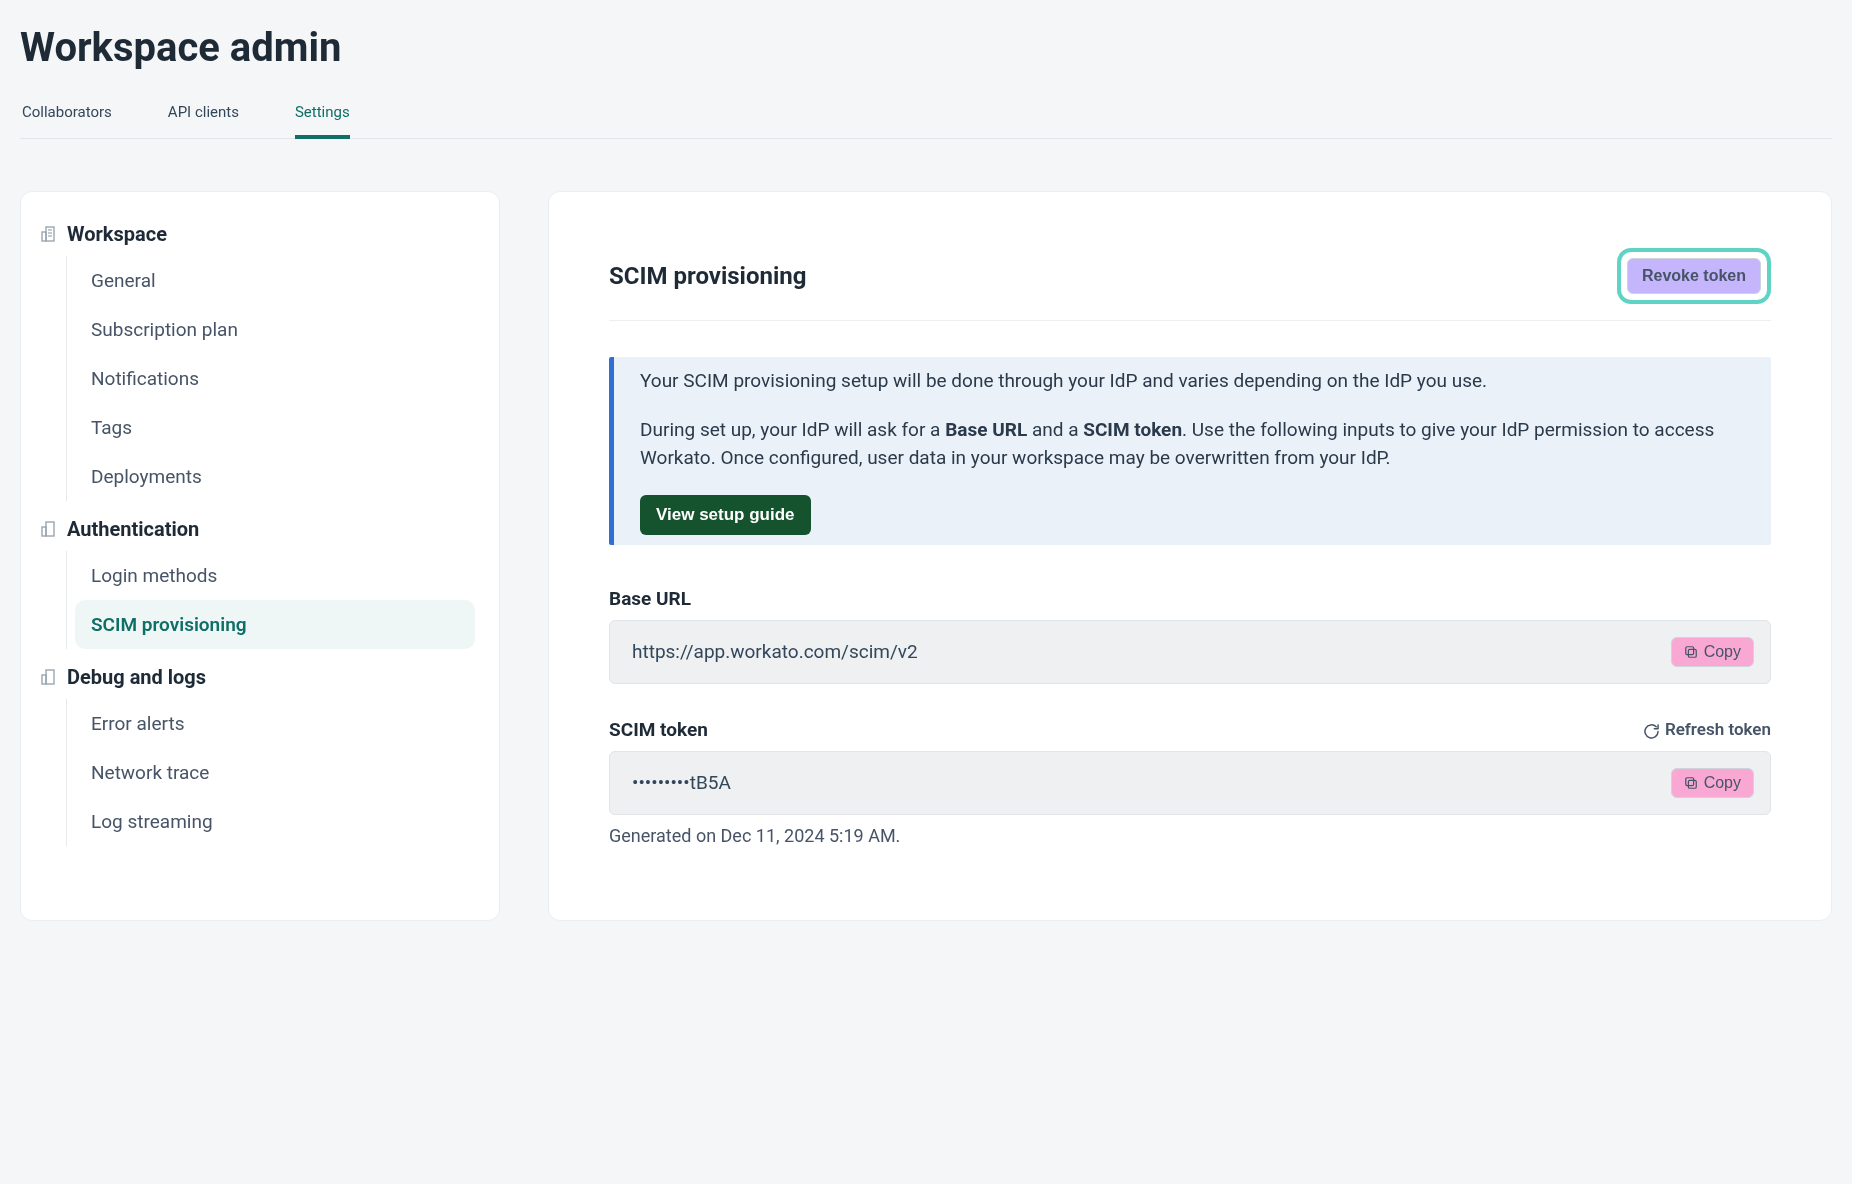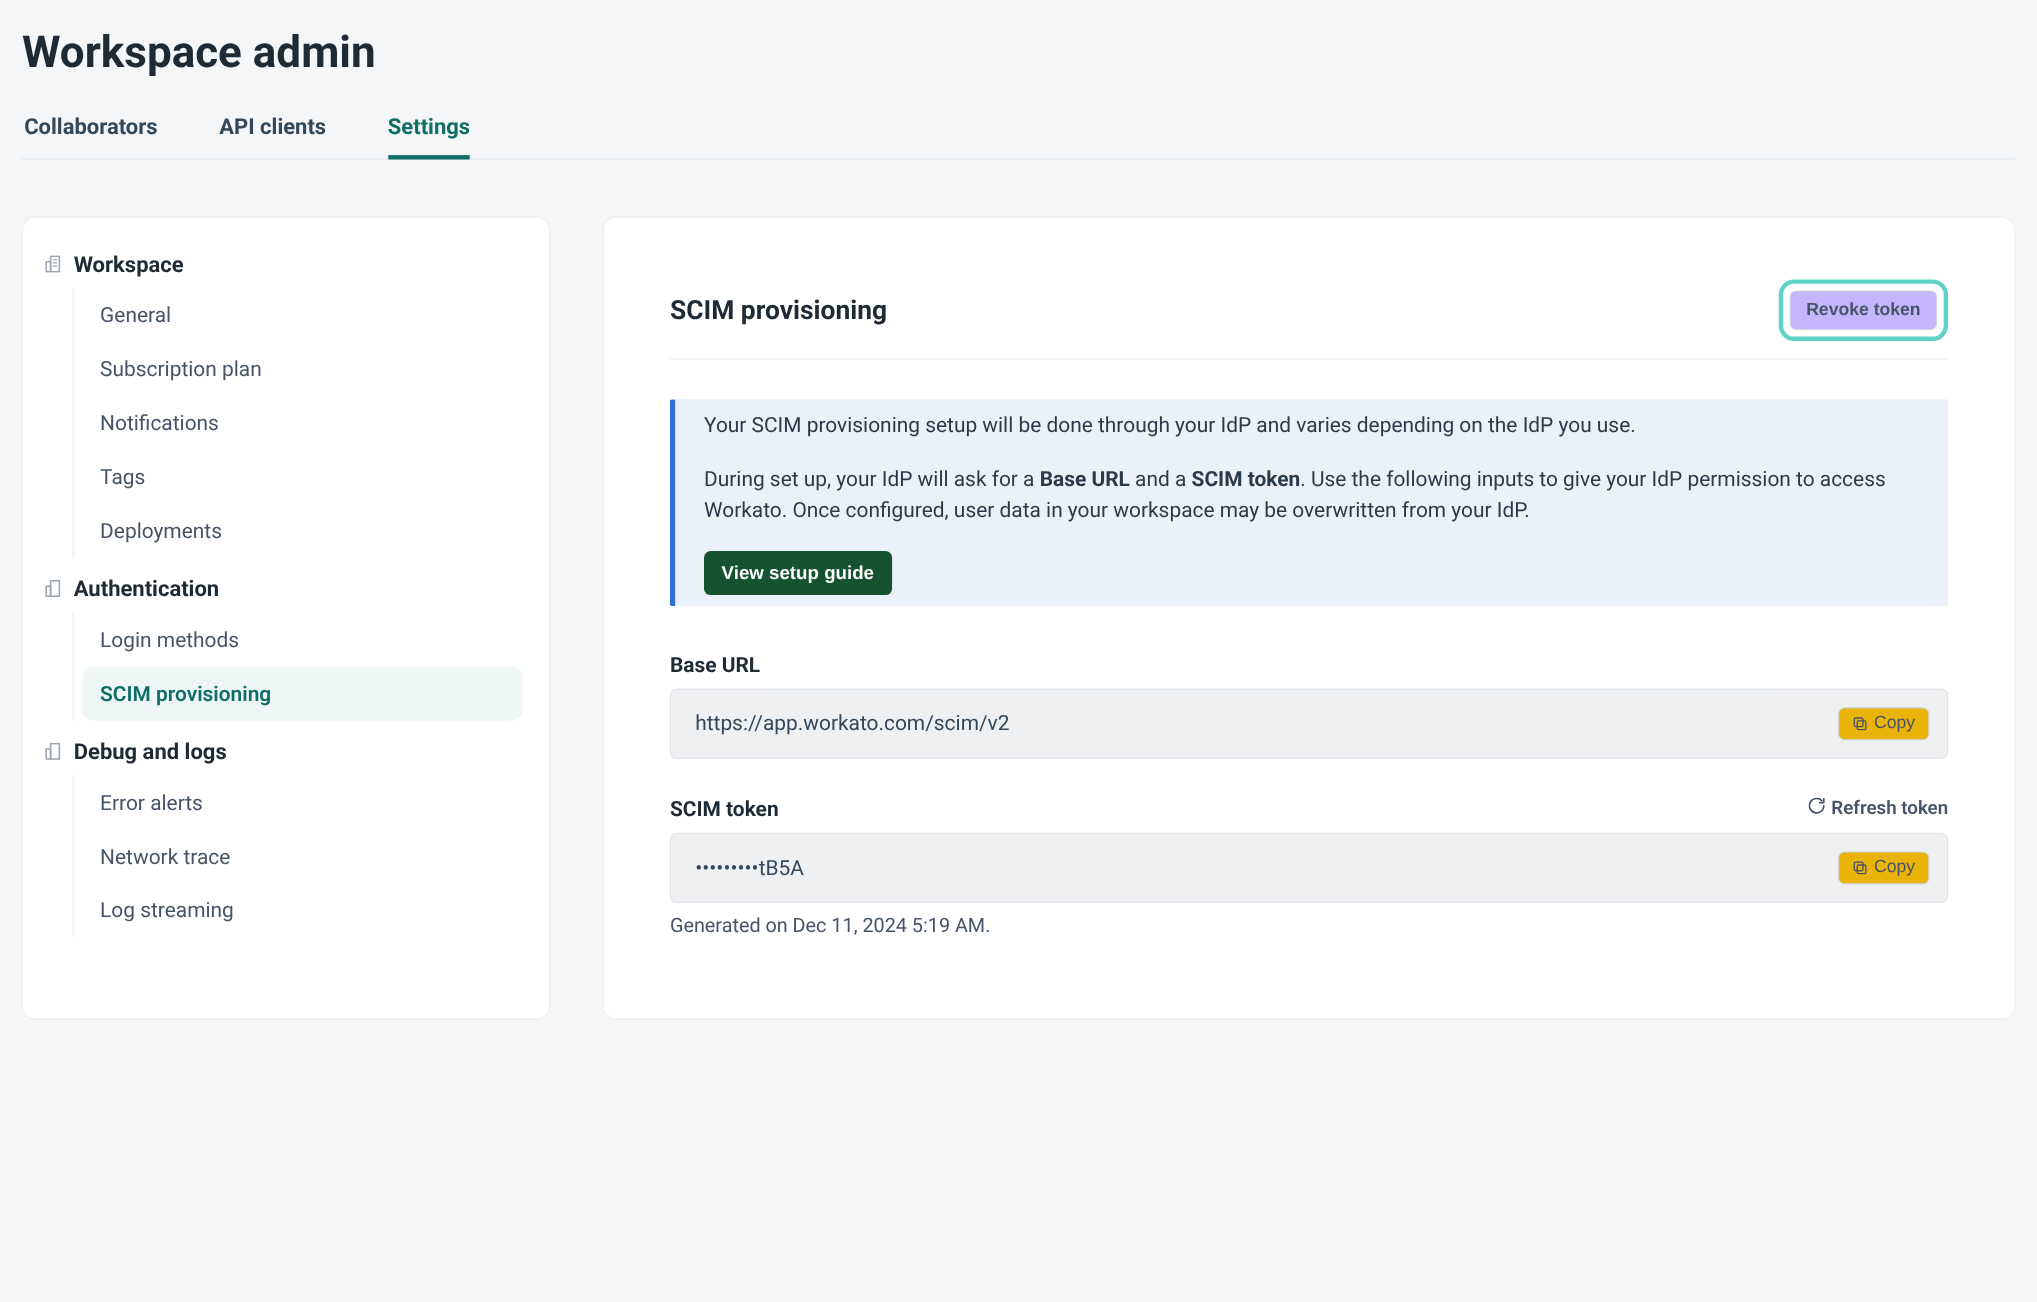--- a/index.html
+++ b/index.html
@@ -16,22 +16,22 @@
     color: #1f2a37;
     padding: 24px 0 32px 0;
   }
   .tabs {
     display: flex;
     gap: 56px;
     border-bottom: 1px solid #e2e5e9;
     padding-left: 2px;
   }
   .tab {
-    font-size: 20px;
-    font-weight: 700;
+    font-size: 15px;
+    font-weight: 400;
     color: #33475b;
     padding: 0 0 14px 0;
     cursor: pointer;
     border-bottom: 4px solid transparent;
     margin-bottom: -1px;
   }
   .tab.active {
     color: #0f6e66;
     border-bottom-color: #0f6e66;
   }
@@ -148,21 +148,21 @@
     align-items: center;
     margin-bottom: 10px;
   }
   .field-label {
     font-size: 19px;
     font-weight: 700;
     color: #1f2a37;
   }
   .refresh-link {
     display: inline-flex;
-    align-items: flex-start;
+    align-items: flex-end;
     gap: 6px;
     font-size: 17px;
     font-weight: 600;
     color: #475467;
     cursor: pointer;
   }
   .value-box {
     background: #eef0f2;
     border: 1px solid #e1e4e8;
     border-radius: 6px;
@@ -173,21 +173,21 @@
     font-size: 19px;
     color: #33475b;
   }
   .value-box .val { 
     font-family: inherit;
     overflow: hidden;
     text-overflow: ellipsis;
     white-space: nowrap;
   }
   .copy-btn {
-    background: #eab308;
+    background: #f9a8d4;
     border: 1px solid #cfd4da;
     border-radius: 6px;
     padding: 5px 12px;
     font-size: 16px;
     font-weight: 500;
     color: #475467;
     cursor: pointer;
     display: inline-flex;
     align-items: center;
     gap: 6px;

